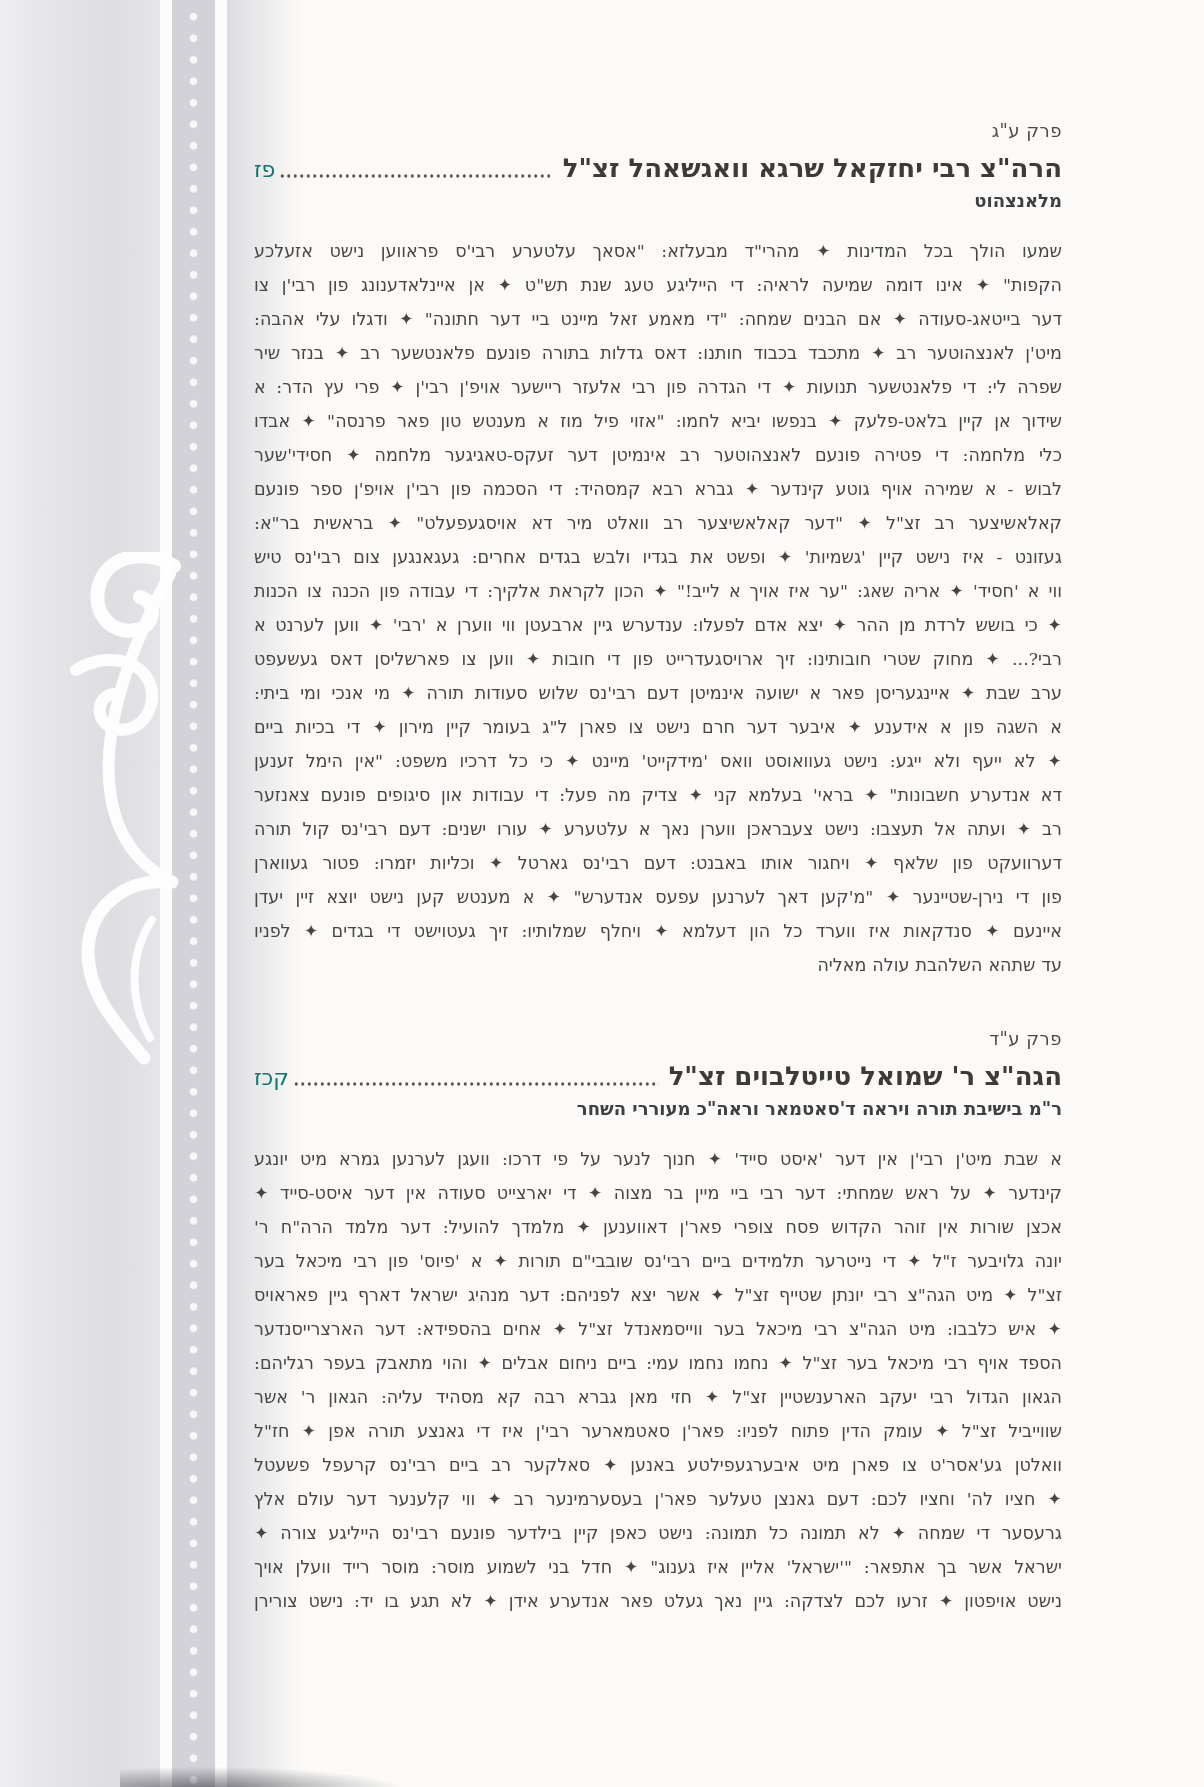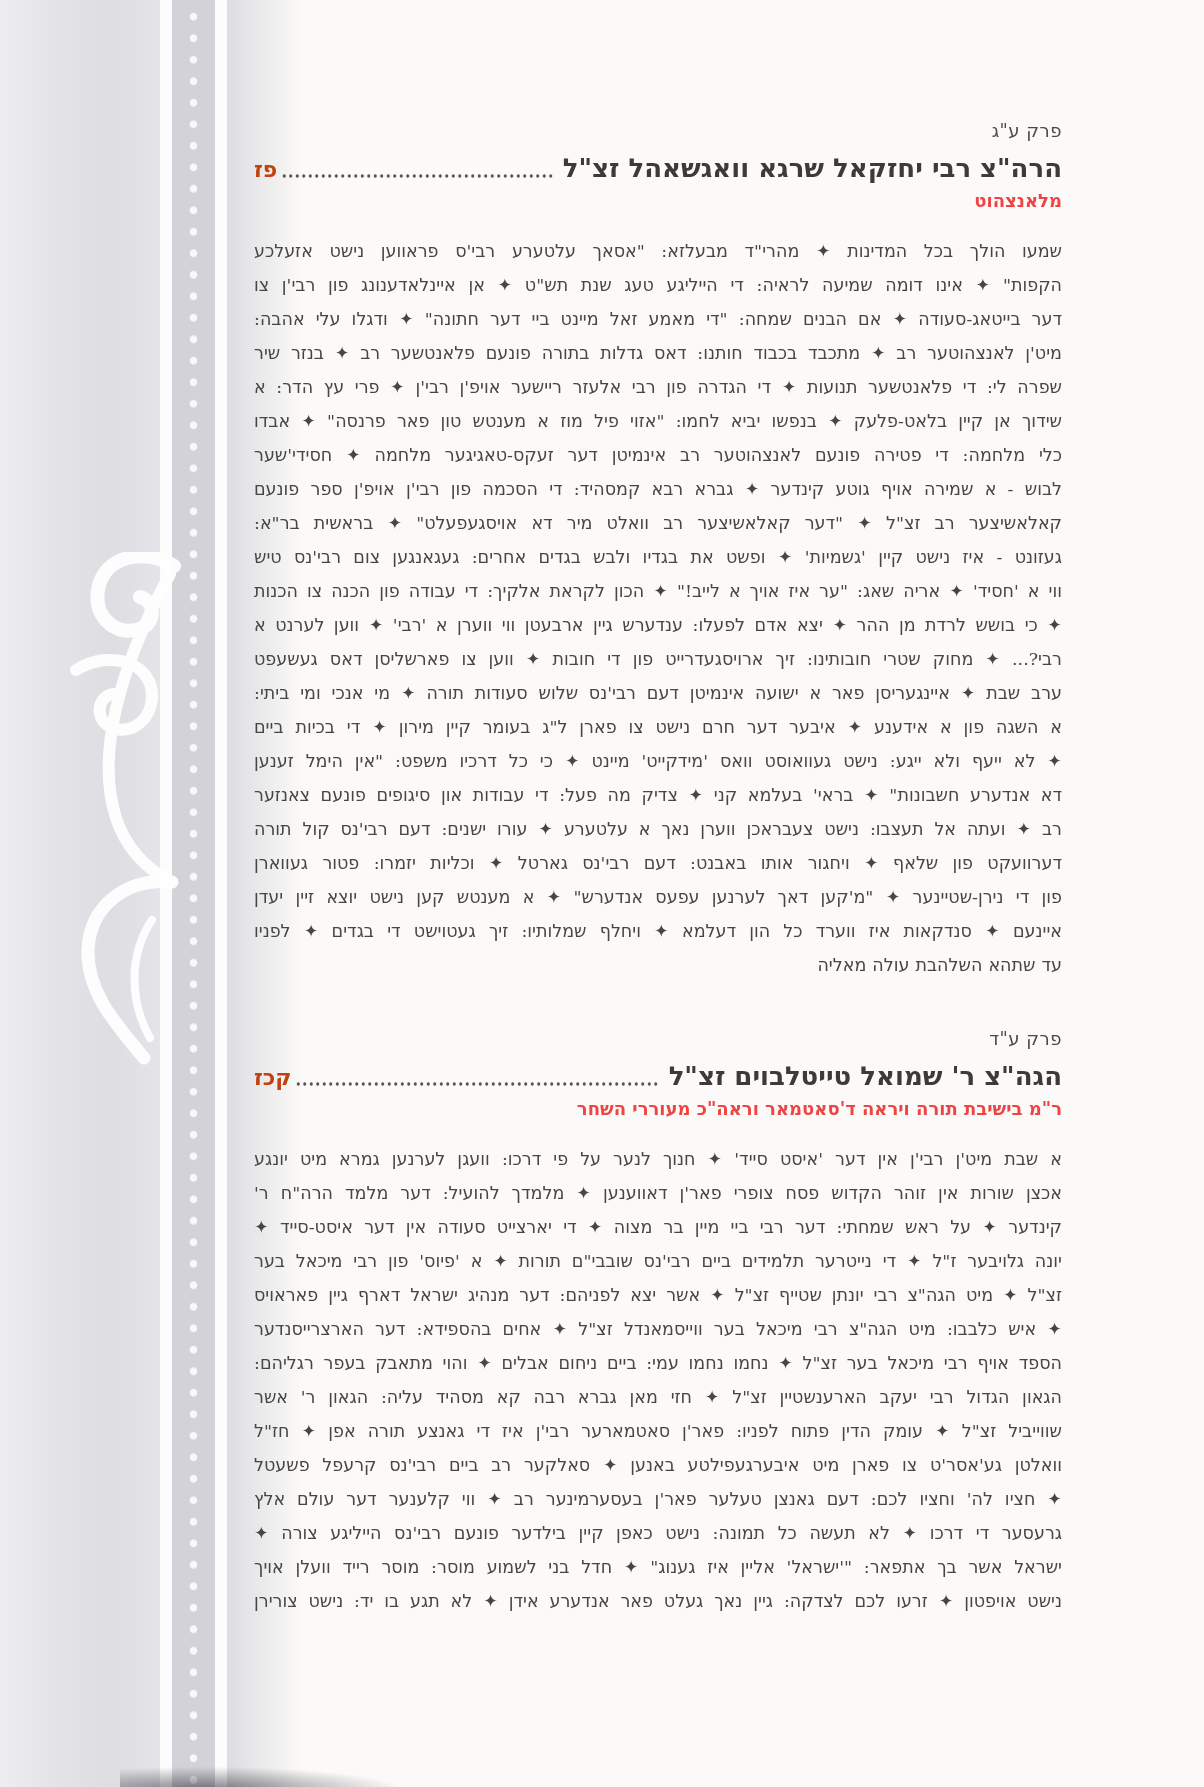--- a/index.html
+++ b/index.html
@@ -46,22 +46,22 @@
   section + section { margin-top:44px; }
 
   .chapter { font-size:18px; line-height:26px; color:#4c4b49; letter-spacing:.5px; }
   .title-row { display:flex; align-items:baseline; margin-top:6px; }
   .entry-title { font-size:26px; line-height:36px; font-weight:bold; color:#3c3b39; white-space:nowrap; }
   .leader {
     flex:1 1 auto; height:6px; align-self:flex-end; margin:0 10px 7px 4px;
     background-image:radial-gradient(circle, #55544f 1.4px, rgba(85,84,79,0) 1.9px);
     background-size:6.5px 6px; background-repeat:repeat-x; background-position:left bottom;
   }
-  .pagenum { font-size:22px; font-weight:bold; color:#c2410c; white-space:nowrap; }
-  .subtitle { font-size:18px; line-height:26px; font-weight:bold; color:#ef4444; margin-top:2px; }
+  .pagenum { font-size:22px; font-weight:normal; color:#0f766e; white-space:nowrap; }
+  .subtitle { font-size:18px; line-height:26px; font-weight:bold; color:#404040; margin-top:2px; }
 
   .body-lines { margin-top:20px; }
   .body-line {
     font-size:17.5px; line-height:34px;
     text-align:justify; text-align-last:justify;
     word-spacing:.5px;
   }
   .last-line-plain .body-line:last-child { text-align-last:right; }
 </style>
 </head>
@@ -124,30 +124,30 @@
     <section>
       <div class="chapter">פרק ע"ד</div>
       <div class="title-row">
         <span class="entry-title">הגה"צ ר' שמואל טייטלבוים זצ"ל</span>
         <span class="leader"></span>
         <span class="pagenum">קכז</span>
       </div>
       <div class="subtitle">ר"מ בישיבת תורה ויראה ד'סאטמאר וראה"כ מעוררי השחר</div>
       <div class="body-lines">
           <div class="body-line">א שבת מיט'ן רבי'ן אין דער 'איסט סייד' ✦ חנוך לנער על פי דרכו: וועגן לערנען גמרא מיט יונגע</div>
+          <div class="body-line">קינדער ✦ על ראש שמחתי: דער רבי ביי מיין בר מצוה ✦ די יארצייט סעודה אין דער איסט-סייד ✦</div>
           <div class="body-line">אכצן שורות אין זוהר הקדוש פסח צופרי פאר'ן דאווענען ✦ מלמדך להועיל: דער מלמד הרה"ח ר'</div>
-          <div class="body-line">קינדער ✦ על ראש שמחתי: דער רבי ביי מיין בר מצוה ✦ די יארצייט סעודה אין דער איסט-סייד ✦</div>
           <div class="body-line">יונה גלויבער ז"ל ✦ די נייטרער תלמידים ביים רבי'נס שובבי"ם תורות ✦ א 'פיוס' פון רבי מיכאל בער</div>
           <div class="body-line">זצ"ל ✦ מיט הגה"צ רבי יונתן שטייף זצ"ל ✦ אשר יצא לפניהם: דער מנהיג ישראל דארף גיין פאראויס</div>
           <div class="body-line">✦ איש כלבבו: מיט הגה"צ רבי מיכאל בער ווייסמאנדל זצ"ל ✦ אחים בהספידא: דער הארצרייסנדער</div>
           <div class="body-line">הספד אויף רבי מיכאל בער זצ"ל ✦ נחמו נחמו עמי: ביים ניחום אבלים ✦ והוי מתאבק בעפר רגליהם:</div>
           <div class="body-line">הגאון הגדול רבי יעקב הארענשטיין זצ"ל ✦ חזי מאן גברא רבה קא מסהיד עליה: הגאון ר' אשר</div>
           <div class="body-line">שווייביל זצ"ל ✦ עומק הדין פתוח לפניו: פאר'ן סאטמארער רבי'ן איז די גאנצע תורה אפן ✦ חז"ל</div>
           <div class="body-line">וואלטן גע'אסר'ט צו פארן מיט איבערגעפילטע באנען ✦ סאלקער רב ביים רבי'נס קרעפל פשעטל</div>
           <div class="body-line">✦ חציו לה' וחציו לכם: דעם גאנצן טעלער פאר'ן בעסערמינער רב ✦ ווי קלענער דער עולם אלץ</div>
-          <div class="body-line">גרעסער די דרכו ✦ לא תעשה כל תמונה: נישט כאפן קיין בילדער פונעם רבי'נס הייליגע צורה ✦</div>
+          <div class="body-line">גרעסער די שמחה ✦ לא תמונה כל תמונה: נישט כאפן קיין בילדער פונעם רבי'נס הייליגע צורה ✦</div>
           <div class="body-line">ישראל אשר בך אתפאר: "'ישראל' אליין איז גענוג" ✦ חדל בני לשמוע מוסר: מוסר רייד וועלן אויך</div>
           <div class="body-line">נישט אויפטון ✦ זרעו לכם לצדקה: גיין נאך געלט פאר אנדערע אידן ✦ לא תגע בו יד: נישט צורירן</div>
         </div>
     </section>
 
   </div>
 </div>
 
 </body></html>

